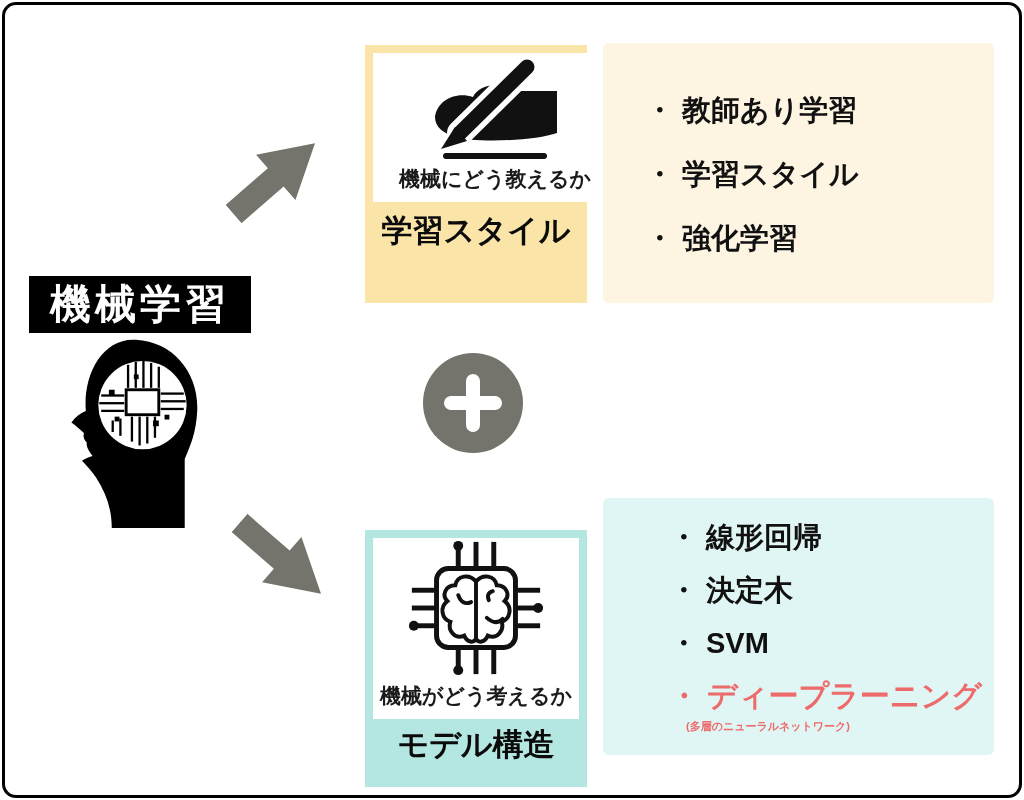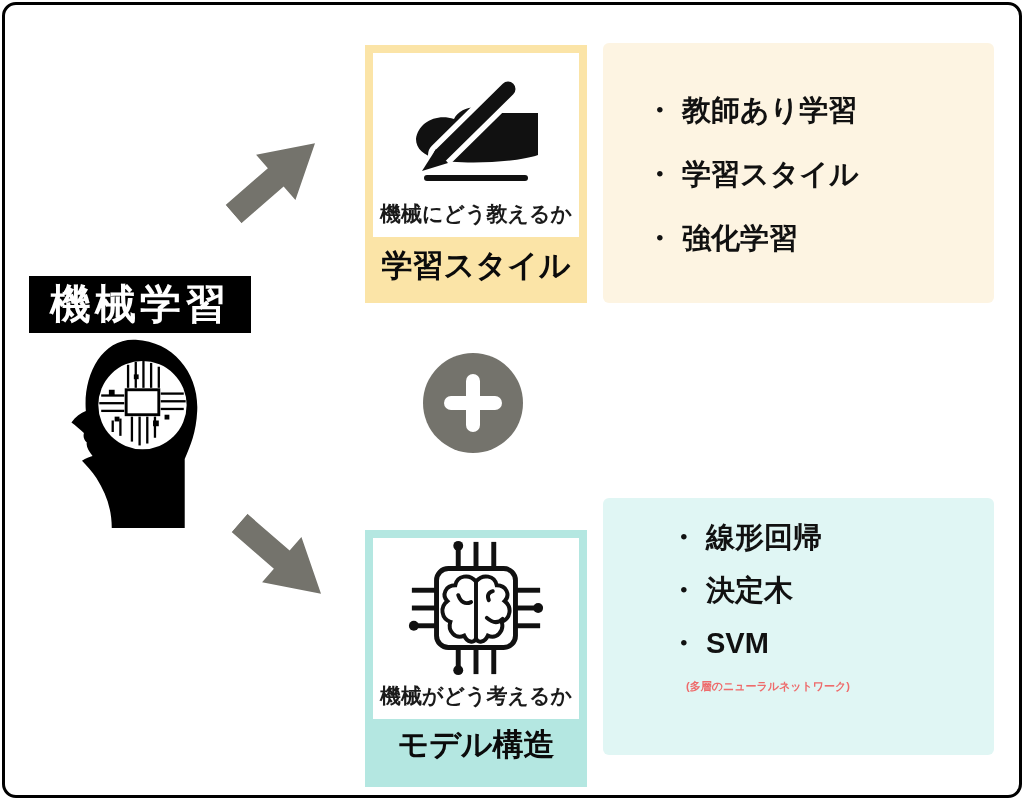--- a/index.html
+++ b/index.html
@@ -23,21 +23,21 @@
   .plus-circle{position:absolute;left:423px;top:353px;width:100px;height:100px;border-radius:50%;background:#74736c;}
   .plus-circle .bar{position:absolute;background:#fff;border-radius:8px;}
   .plus-circle .bar.h{left:21px;top:43px;width:58px;height:14px;}
   .plus-circle .bar.v{left:43px;top:21px;width:14px;height:58px;}
 
   
   .card{position:absolute;width:222px;box-sizing:border-box;padding:8px 8px 0 8px;}
   .card-top{left:365px;top:45px;height:258px;background:#fbe4a7;}
   .card-bottom{left:365px;top:498px;height:257px;background:#b4e7e1;margin-top:32px;}
   .card-inner{background:#fff;width:100%;display:flex;flex-direction:column;align-items:center;justify-content:flex-end;}
-  .card-top .card-inner{height:184px;}
+  .card-top .card-inner{height:149px;padding-left:19px;}
   .card-bottom .card-inner{height:181px;}
   .icon-area{flex:1;display:flex;align-items:center;justify-content:center;width:100%;}
   .card-caption{font-size:21px;font-weight:bold;color:#1a1a1a;white-space:nowrap;margin-bottom:9px;}
   .label-area{display:flex;align-items:center;justify-content:center;font-size:31px;font-weight:bold;color:#0b0b0b;}
   .card-top .label-area{height:58px;}
   .card-bottom .label-area{height:52px;}
 
   
   .panel{position:absolute;width:391px;box-sizing:border-box;border-radius:6px;}
   .panel-top{left:603px;top:43px;height:260px;background:#fdf4e2;padding:50px 0 0 42px;}
@@ -169,15 +169,16 @@
       </div>
       <div class="card-caption">機械がどう考えるか</div>
     </div>
     <div class="label-area">モデル構造</div>
   </div>
 
   <div class="panel panel-bottom">
     <div class="li"><span class="bullet">・</span><span>線形回帰</span></div>
     <div class="li"><span class="bullet">・</span><span>決定木</span></div>
     <div class="li"><span class="bullet">・</span><span>SVM</span></div>
+    <div class="li red"><span class="bullet">・</span><span>ディープラーニング</span></div>
     <div class="note">(多層のニューラルネットワーク)</div>
   </div>
 </div>
 
 </body></html>

